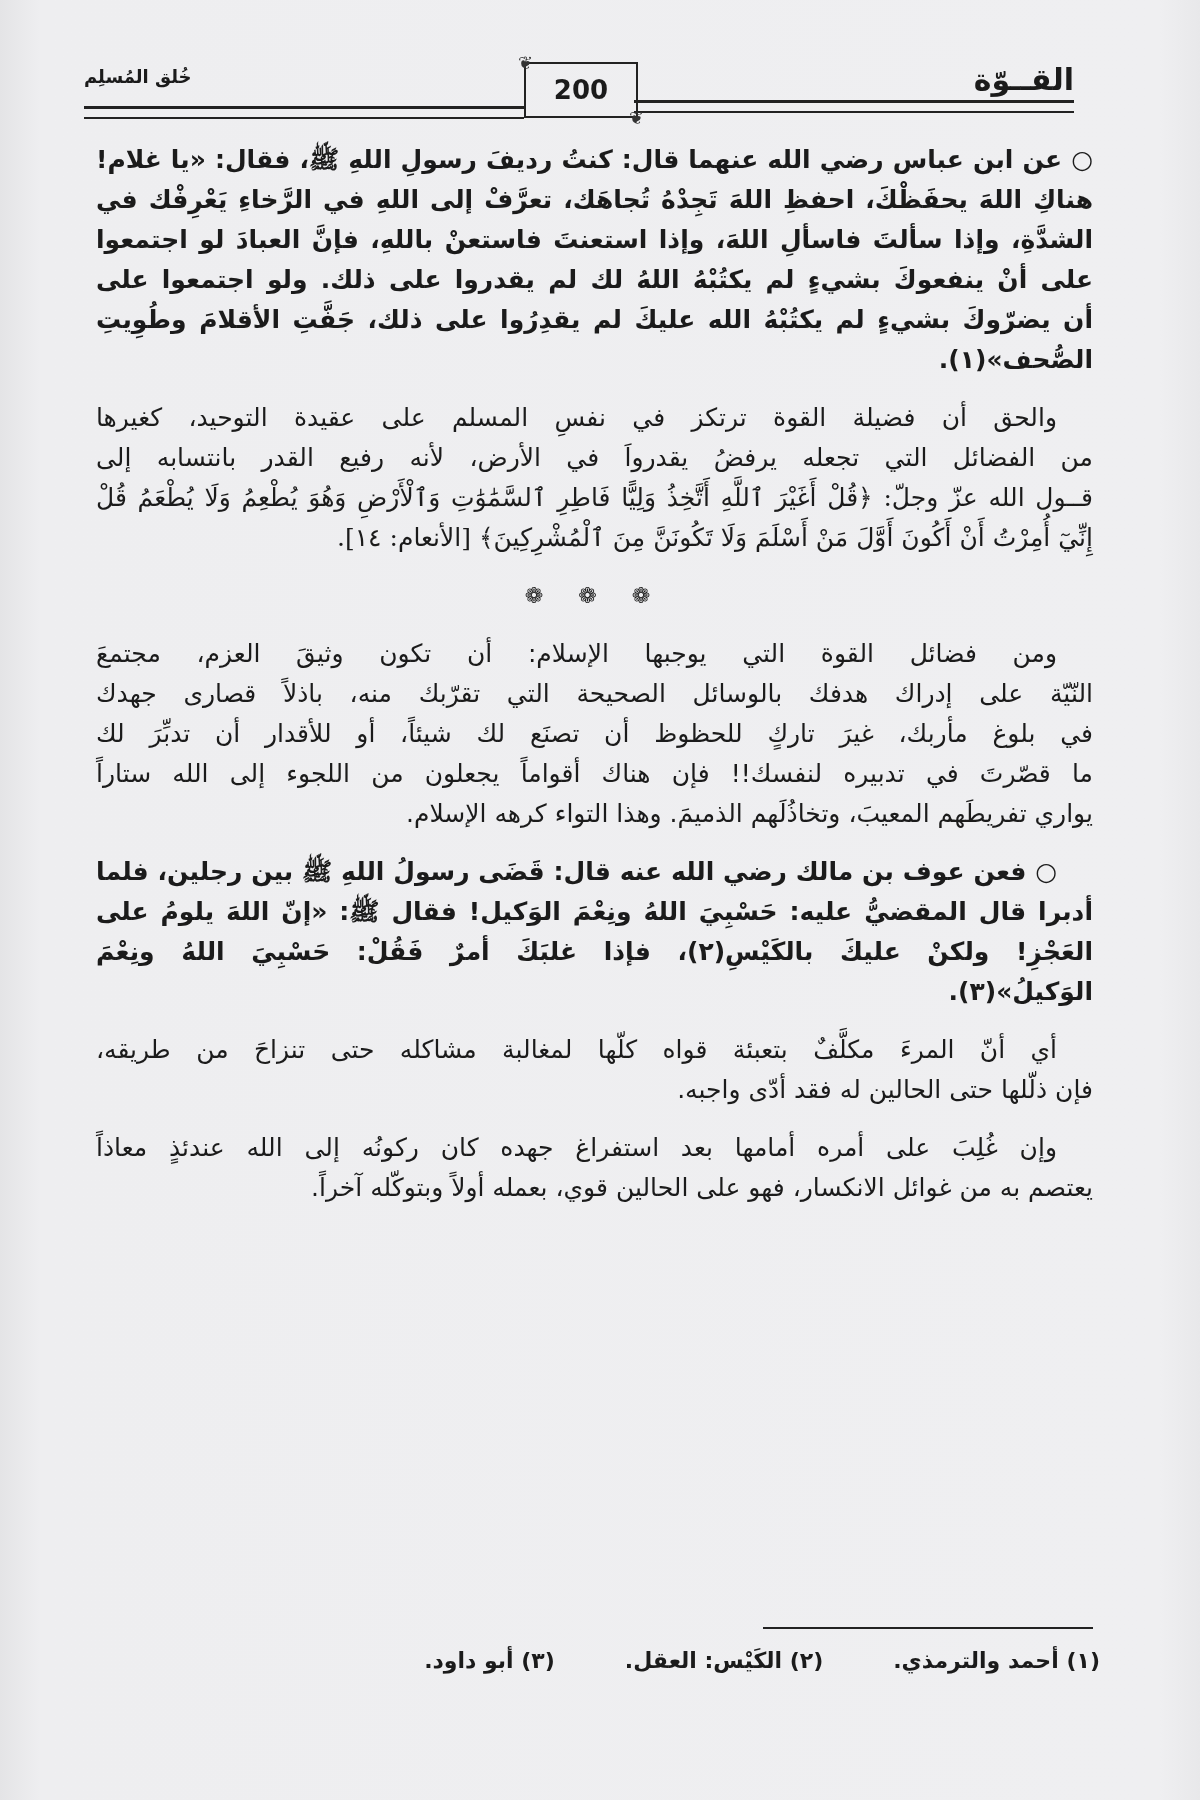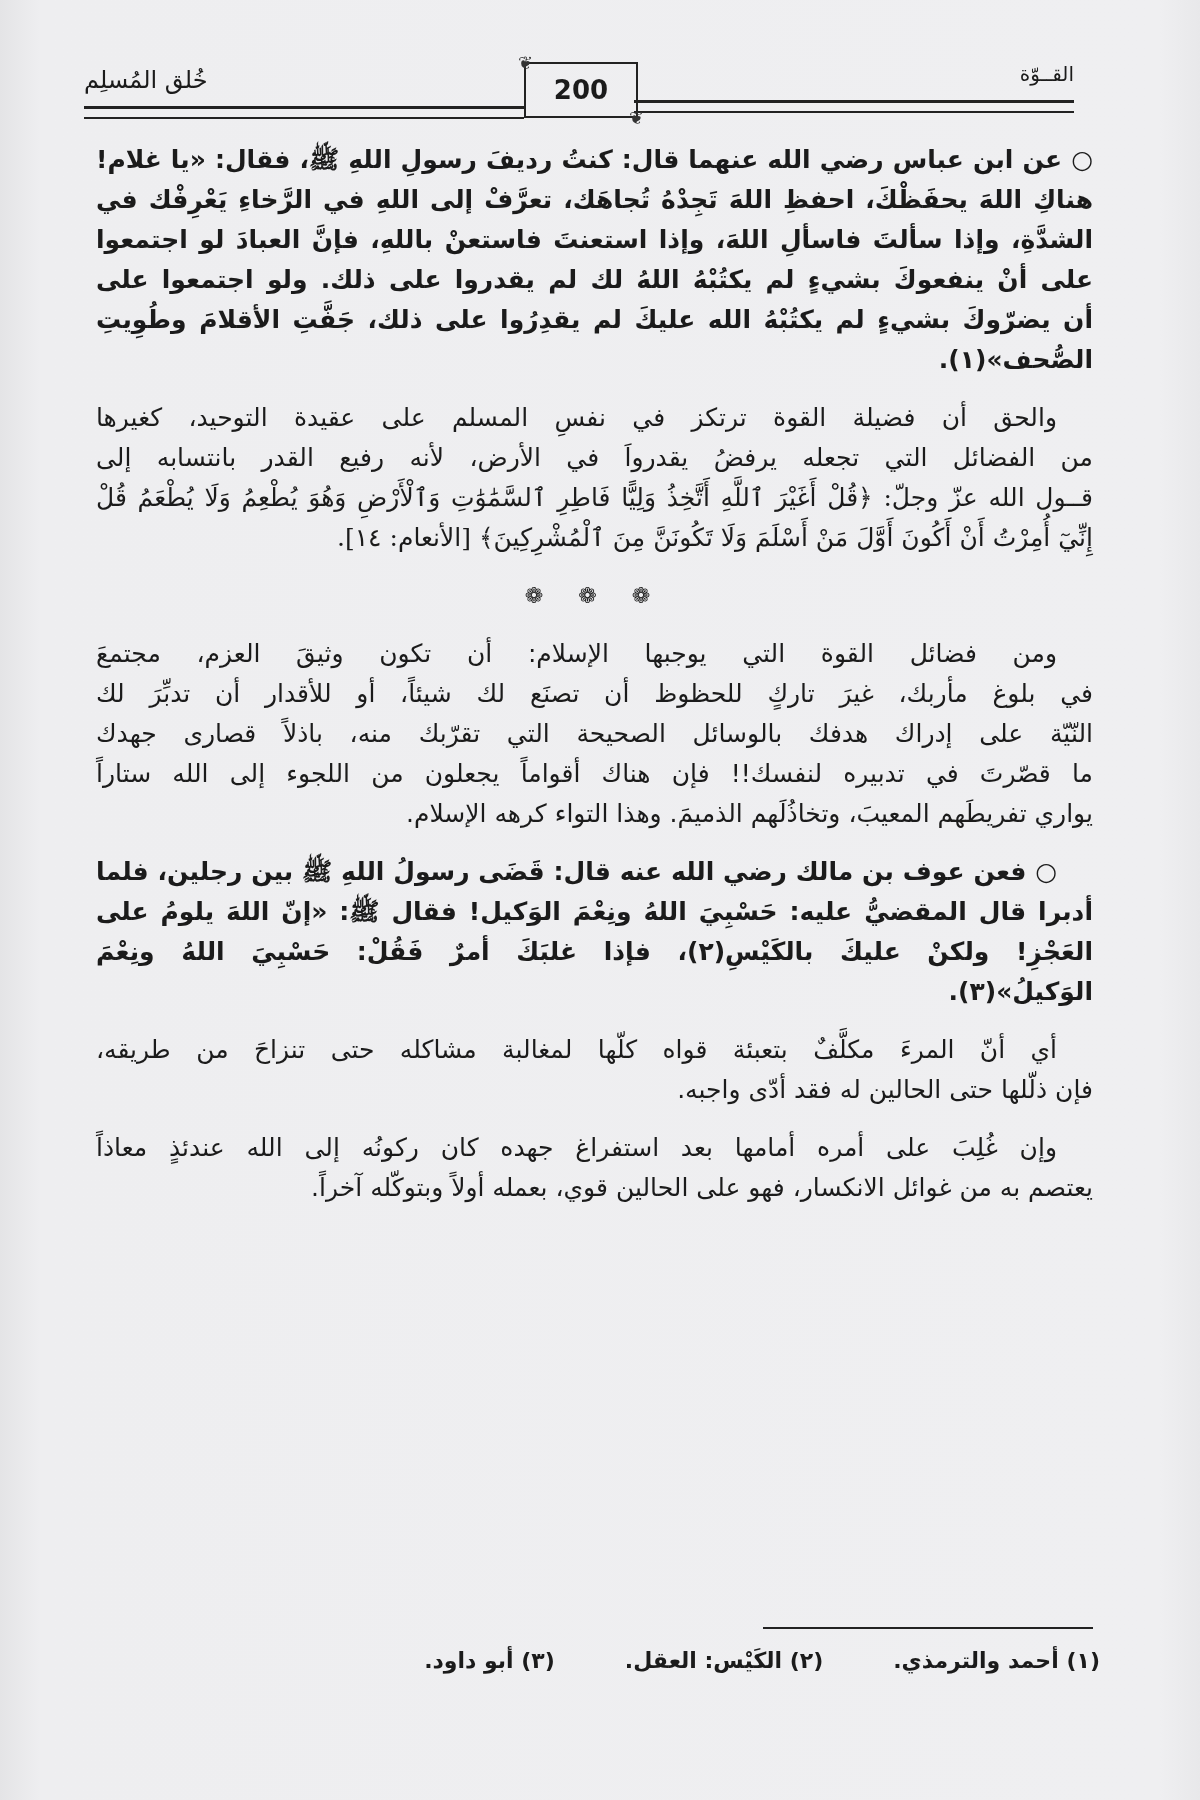--- a/index.html
+++ b/index.html
@@ -13,25 +13,25 @@
   .page {
     position: absolute; left: 0; top: 0; width: 1200px; height: 1800px;
     background: linear-gradient(90deg, #e4e4e6 0px, #eeeef0 40px, #efeff1 1160px, #e8e8ea 1200px);
   }
   
   .header {
     position: absolute; left: 84px; top: 62px; width: 990px; height: 58px;
   }
   .running-title-right {
     position: absolute; right: 0; top: 0;
-    font-size: 20px; font-weight: normal; direction: rtl;
+    font-size: 30px; font-weight: bold; direction: rtl;
   }
   .running-title-left {
     position: absolute; left: 0; top: 4px;
-    font-size: 24px; font-weight: normal; direction: rtl;
+    font-size: 18px; font-weight: bold; direction: rtl;
   }
   .rule {
     position: absolute; height: 8px;
     border-top: 3px solid #222; border-bottom: 2px solid #222;
   }
   .rule.left { left: 0; top: 44px; width: 440px; }
   .rule.right { right: 0; top: 38px; width: 440px; }
   .page-box {
     position: absolute; left: 440px; top: 0; width: 110px; height: 52px;
     border: 2px solid #222;
@@ -102,22 +102,22 @@
       <span class="line" style="padding-right:36px">والحق أن فضيلة القوة ترتكز في نفسِ المسلم على عقيدة التوحيد، كغيرها</span>
       <span class="line">من الفضائل التي تجعله يرفضُ يقدرواَ في الأرض، لأنه رفيع القدر بانتسابه إلى</span>
       <span class="line quran">قــول الله عزّ وجلّ: ﴿قُلْ أَغَيْرَ ٱللَّهِ أَتَّخِذُ وَلِيًّا فَاطِرِ ٱلسَّمَٰوَٰتِ وَٱلْأَرْضِ وَهُوَ يُطْعِمُ وَلَا يُطْعَمُ قُلْ</span>
       <span class="line last quran">إِنِّيٓ أُمِرْتُ أَنْ أَكُونَ أَوَّلَ مَنْ أَسْلَمَ وَلَا تَكُونَنَّ مِنَ ٱلْمُشْرِكِينَ﴾ [الأنعام: ١٤].</span>
     </p>
 
     <div class="separator">❁ ❁ ❁</div>
 
     <p class="para">
       <span class="line" style="padding-right:36px">ومن فضائل القوة التي يوجبها الإسلام: أن تكون وثيقَ العزم، مجتمعَ</span>
+      <span class="line">النّيّة على إدراك هدفك بالوسائل الصحيحة التي تقرّبك منه، باذلاً قصارى جهدك</span>
       <span class="line">في بلوغ مأربك، غيرَ تاركٍ للحظوظ أن تصنَع لك شيئاً، أو للأقدار أن تدبِّرَ لك</span>
-      <span class="line">النّيّة على إدراك هدفك بالوسائل الصحيحة التي تقرّبك منه، باذلاً قصارى جهدك</span>
       <span class="line">ما قصّرتَ في تدبيره لنفسك!! فإن هناك أقواماً يجعلون من اللجوء إلى الله ستاراً</span>
       <span class="line last">يواري تفريطَهم المعيبَ، وتخاذُلَهم الذميمَ. وهذا التواء كرهه الإسلام.</span>
     </p>
 
     <p class="para hadith">
       <span class="line" style="padding-right:36px">○ فعن عوف بن مالك رضي الله عنه قال: قَضَى رسولُ اللهِ ﷺ بين رجلين، فلما</span>
       <span class="line">أدبرا قال المقضيُّ عليه: حَسْبِيَ اللهُ ونِعْمَ الوَكيل! فقال ﷺ: «إنّ اللهَ يلومُ على</span>
       <span class="line">العَجْزِ! ولكنْ عليكَ بالكَيْسِ(٢)، فإذا غلبَكَ أمرٌ فَقُلْ: حَسْبِيَ اللهُ ونِعْمَ</span>
       <span class="line last">الوَكيلُ»(٣).</span>
     </p>

